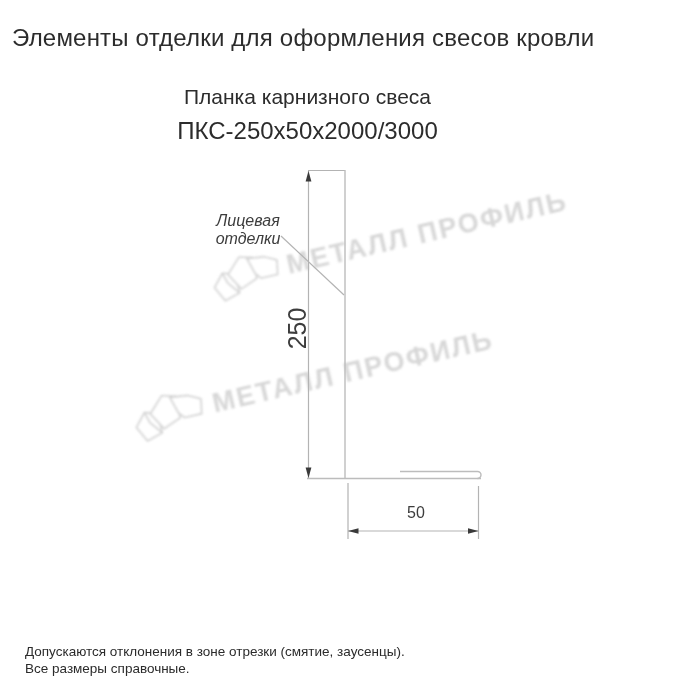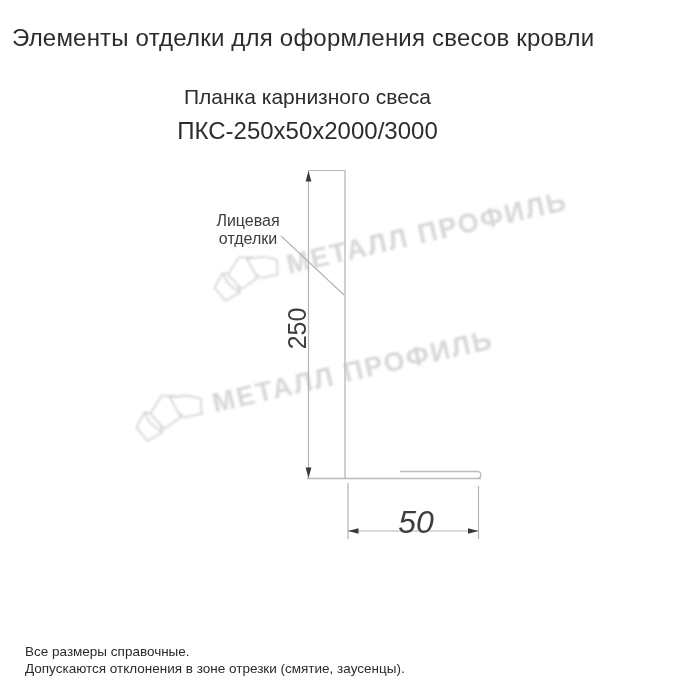--- a/index.html
+++ b/index.html
@@ -19,28 +19,28 @@
   .subtitle.name { top:85px; font-size:21px; }
   .subtitle.code { top:117px; font-size:24px; }
 
   .drawing { position:absolute; left:0; top:0; }
   .ln  { stroke:#b3b3b3; stroke-width:1.2px; }
   .pln { stroke:#bcbcbc; stroke-width:1.4px; fill:none; }
   .arr { fill:#3a3a3a; stroke:none; }
 
   .face-label {
     position:absolute; left:200px; top:212px; width:96px; text-align:center;
-    font-size:16px; line-height:18px; color:#3d3d3d;
+    font-size:16px; line-height:18px; color:#3d3d3d;font-style:italic;
   }
   .dim-label { position:absolute; color:#3d3d3d; text-align:center; }
   .dim-height {
     left:271px; top:315px; width:52px; height:27px; font-size:25px;
     transform:rotate(-90deg); line-height:27px;
   }
-  .dim-width { left:391px; top:504px; width:50px; font-size:32px;font-style:italic; }
+  .dim-width { left:391px; top:504px; width:50px; font-size:16px; }
 
   .watermark {
     position:absolute; display:flex; align-items:center; gap:5px;
     transform:rotate(-13deg); transform-origin:left center;
     filter:blur(0.8px); pointer-events:none;
   }
   .wm1 { left:210px; top:255px; }
   .wm2 { left:130px; top:394px; }
   .wm-text {
     font-size:27px; font-weight:700; letter-spacing:2px; color:#d7d7d7;
@@ -115,17 +115,17 @@
 
   <div class="face-label">
     <div>Лицевая</div>
     <div>отделки</div>
   </div>
 
   <div class="dim-label dim-height">250</div>
   <div class="dim-label dim-width">50</div>
 
   <div class="footer">
+    <div>Допускаются отклонения в зоне отрезки (смятие, заусенцы).</div>
     <div>Все размеры справочные.</div>
-    <div>Допускаются отклонения в зоне отрезки (смятие, заусенцы).</div>
   </div>
 
 </div>
 
 </body></html>

